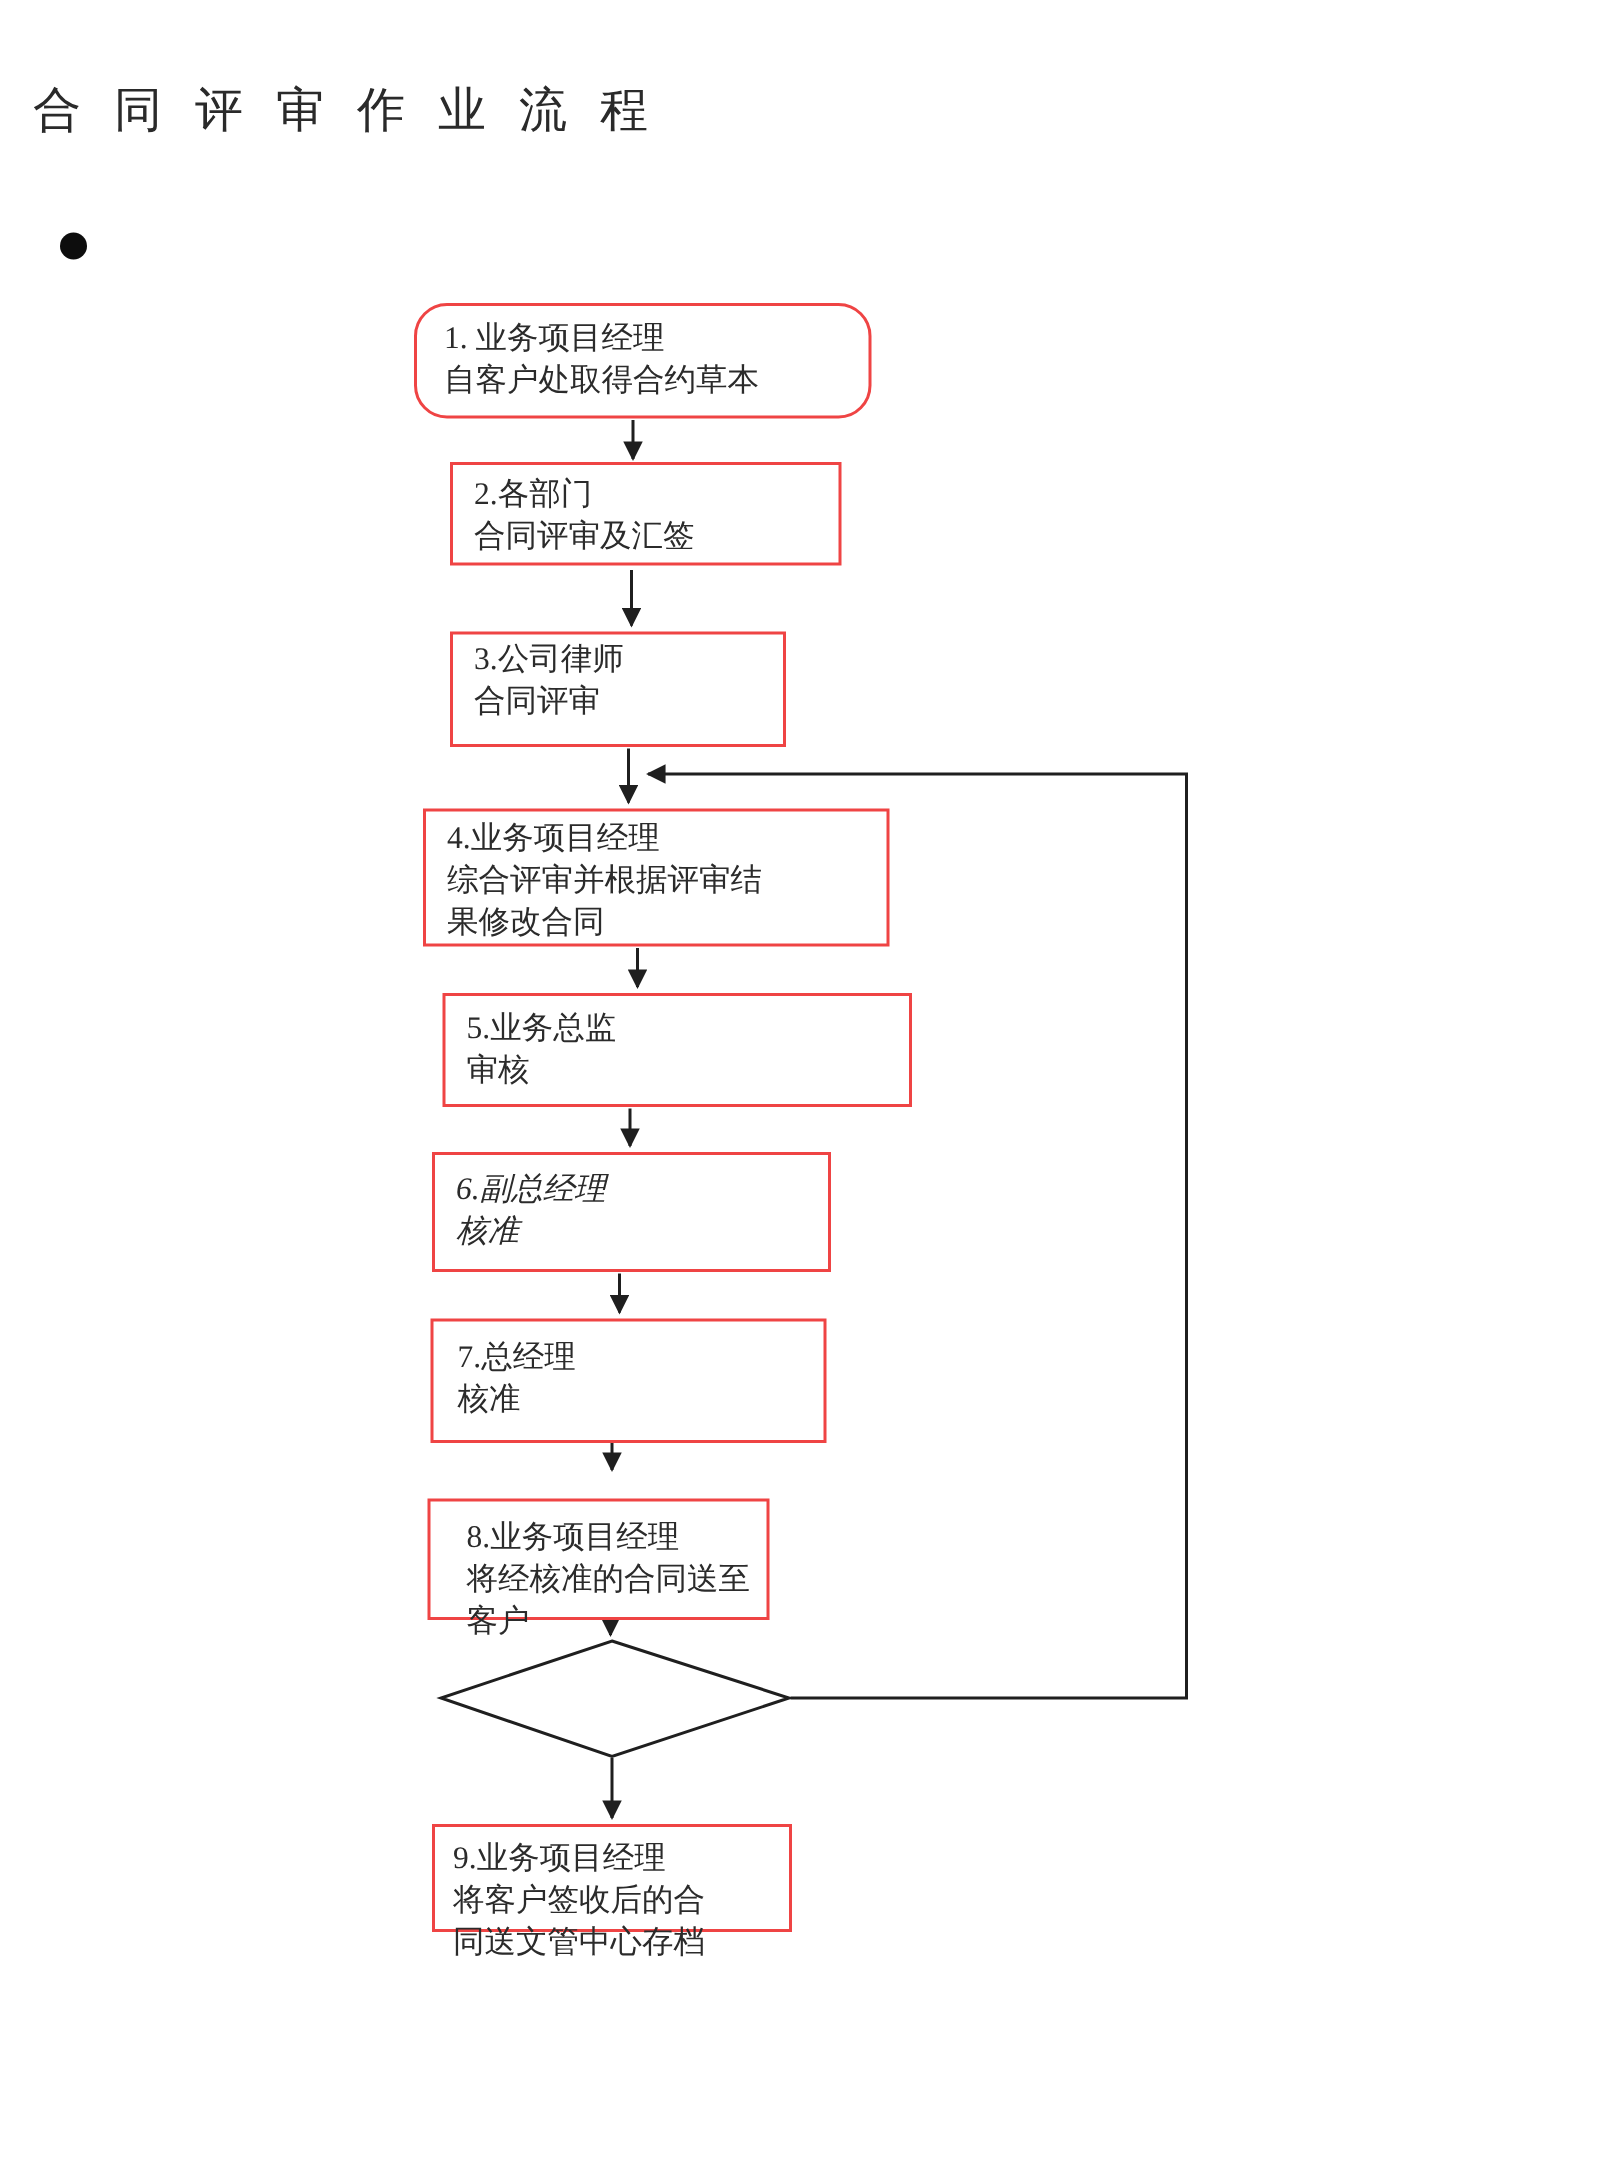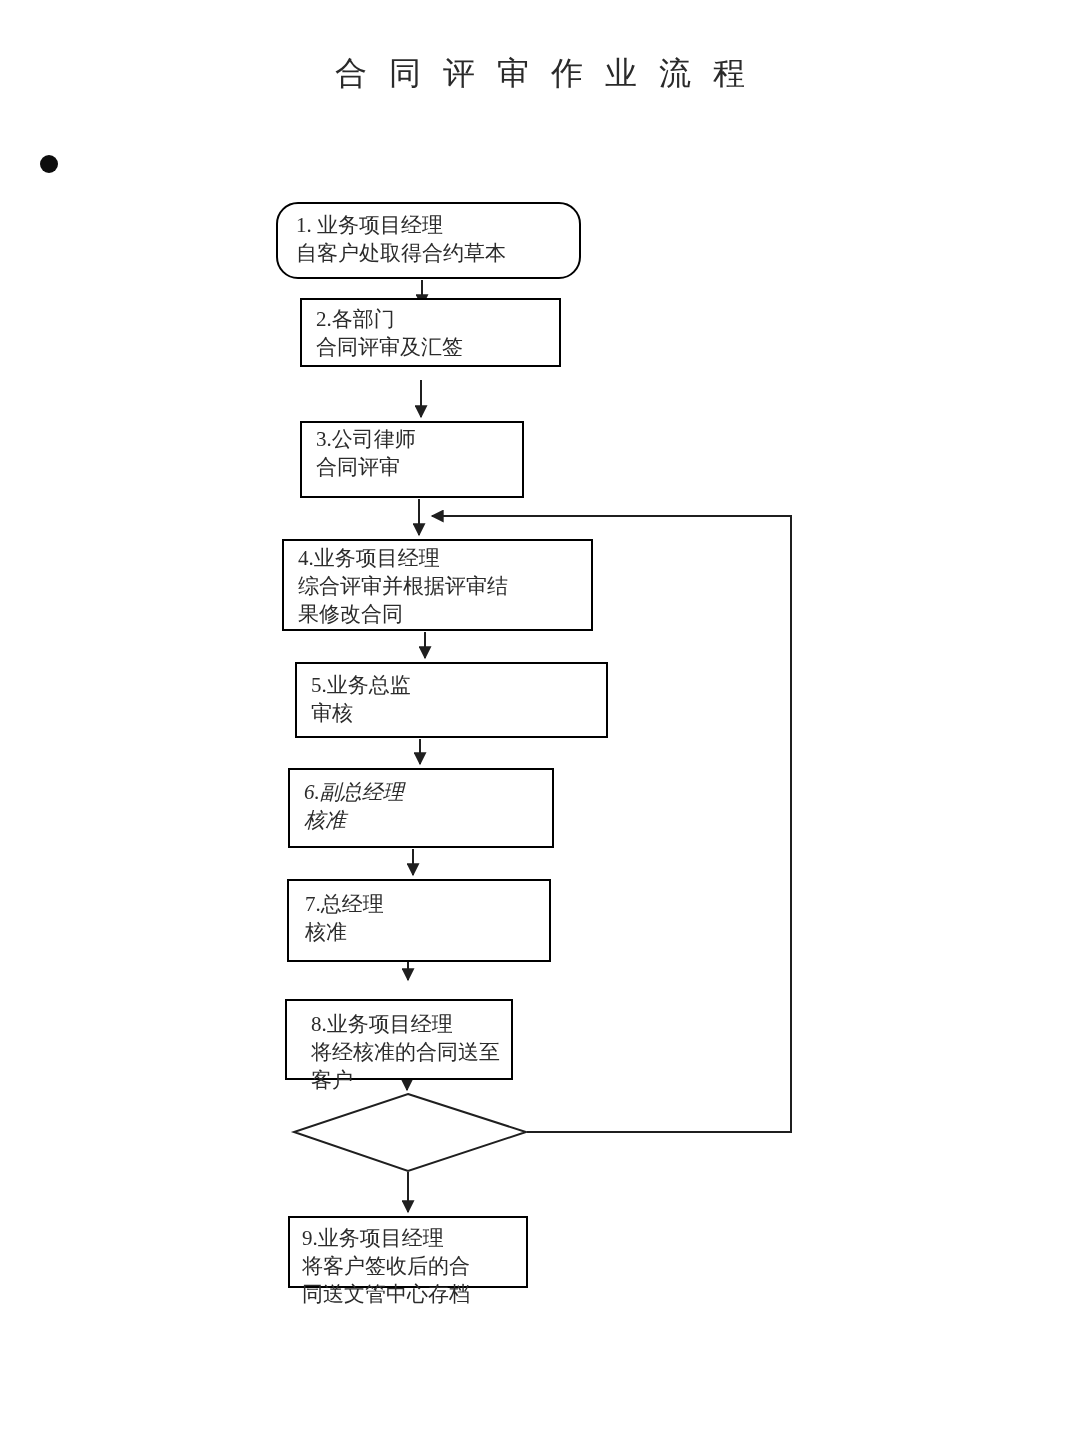--- a/index.html
+++ b/index.html
@@ -9,52 +9,51 @@
     height: 1439px;
     background: #ffffff;
     font-family: "Liberation Serif", "DejaVu Serif", serif;
     color: #262626;
     overflow: hidden;
   }
   #title {
     position: absolute;
     left: 0; top: 52px;
     width: 1080px;
-    text-align: center;
     font-size: 32px;
     letter-spacing: 22px;
     padding-left: 22px; 
     box-sizing: border-box;
     color: #2a2a2a;
     font-weight: 400;
   }
   #bullet {
     position: absolute;
     left: 40px; top: 155px;
     width: 18px; height: 18px;
     border-radius: 50%;
     background: #0d0d0d;
   }
   .node {
     position: absolute;
-    border: 2px solid #000000;
+    border: 2px solid #ef4444;
     background: #ffffff;
     box-sizing: border-box;
     font-size: 21px;
     line-height: 28px;
     color: #2b2b2b;
   }
   .node .box-text {
     white-space: pre-line;
   }
   .rounded { border-radius: 22px; }
 
   
   #box1 { left: 276px; top: 202px; width: 305px; height: 77px; padding: 7px 10px 0 18px; }
-  #box2 { left: 300px; top: 298px; width: 261px; height: 69px; padding: 5px 10px 0 14px; }
+  #box2 { left: 300px; top: 308px; width: 261px; height: 69px; padding: 5px 10px 0 14px; }
   #box3 { left: 300px; top: 421px; width: 224px; height: 77px; padding: 2px 10px 0 14px; }
   #box4 { left: 282px; top: 539px; width: 311px; height: 92px; padding: 3px 10px 0 14px; }
   #box5 { left: 295px; top: 662px; width: 313px; height: 76px; padding: 7px 10px 0 14px; }
   #box6 { left: 288px; top: 768px; width: 266px; height: 80px; padding: 8px 10px 0 14px; font-style: italic; }
   #box7 { left: 287px; top: 879px; width: 264px; height: 83px; padding: 9px 10px 0 16px; }
   #box8 { left: 285px; top: 999px; width: 228px; height: 81px; padding: 9px 10px 0 24px; }
   #box9 { left: 288px; top: 1216px; width: 240px; height: 72px; padding: 6px 8px 0 12px; }
 
   #decision-label {
     position: absolute;

